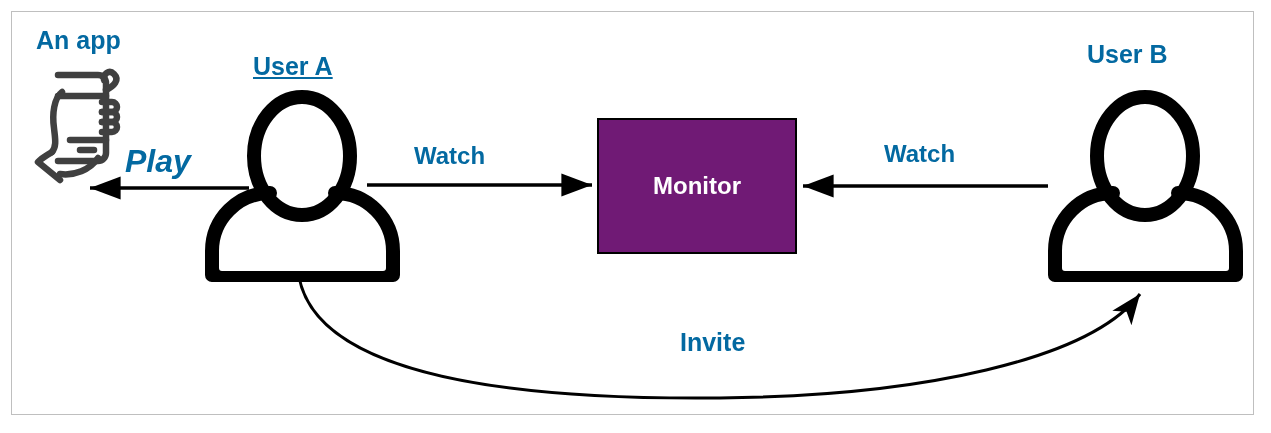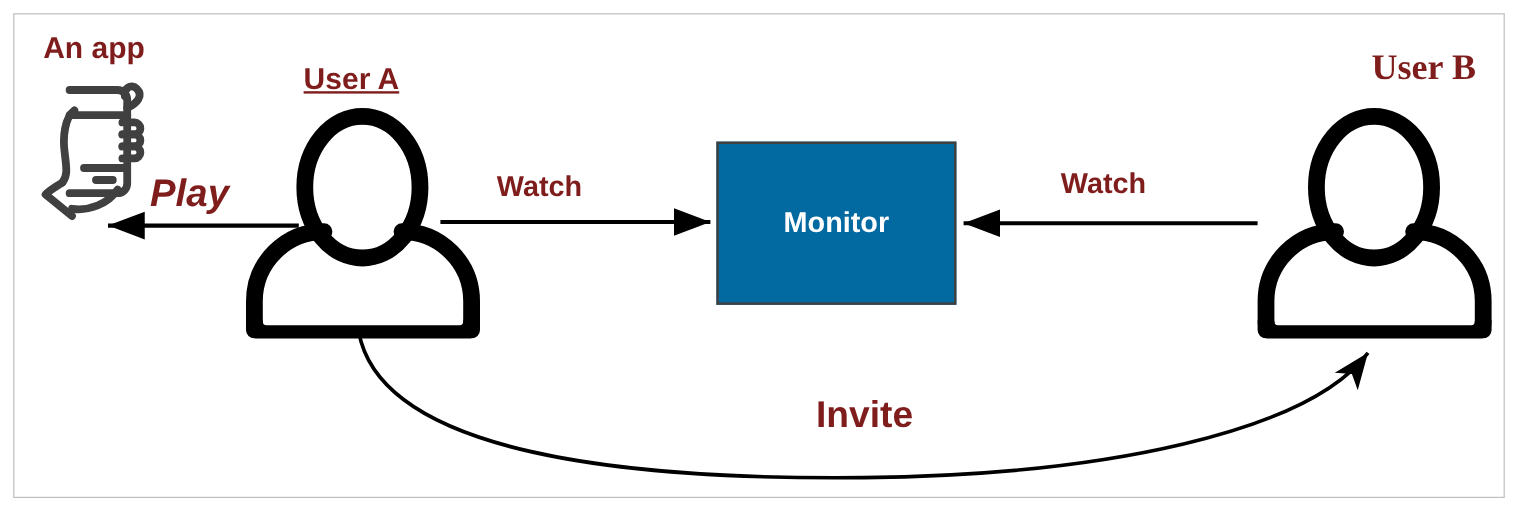--- a/index.html
+++ b/index.html
@@ -31,71 +31,70 @@
   .svg-layer {
     position: absolute;
     left: 0;
     top: 0;
     width: 1271px;
     height: 433px;
     pointer-events: none;
   }
   .lbl {
     position: absolute;
-    color: #7f1d1d;
+    color: #0369a1;
     font-weight: bold;
     white-space: nowrap;
     line-height: 1;
   }
   #label-app-title {
     left: 36px;
     top: 28px;
     font-size: 25px;
   }
   #label-user-a {
     left: 253px;
     top: 54px;
     font-size: 25px;
     text-decoration: underline;
   }
   #label-user-b {
-    left: 1143px;
+    left: 1087px;
     top: 42px;
-    font-size: 30px;
-    font-family: Liberation Serif, serif;
+    font-size: 25px;
   }
   #label-play {
     left: 125px;
     top: 145px;
     font-size: 32px;
     font-style: italic;
   }
   #label-watch-left {
     left: 414px;
     top: 144px;
     font-size: 24px;
   }
   #label-watch-right {
     left: 884px;
     top: 142px;
     font-size: 24px;
   }
   #label-invite {
     left: 680px;
     top: 330px;
-    font-size: 31px;
+    font-size: 25px;
   }
   #monitor-box {
     position: absolute;
     left: 597px;
     top: 118px;
     width: 200px;
     height: 136px;
-    background: #0369a1;
-    border: 2px solid #404040;
+    background: #701a75;
+    border: 2px solid #000000;
     box-sizing: border-box;
     display: flex;
     flex-direction: column;
     align-items: center;
     justify-content: center;
   }
   #monitor-box .boxline {
     color: #ffffff;
     font-size: 24px;
     font-weight: bold;

